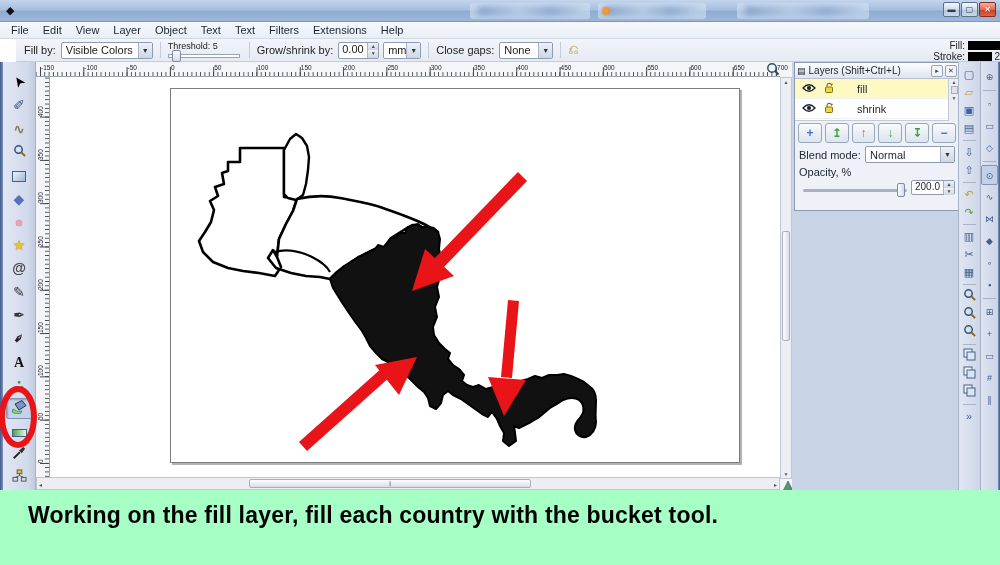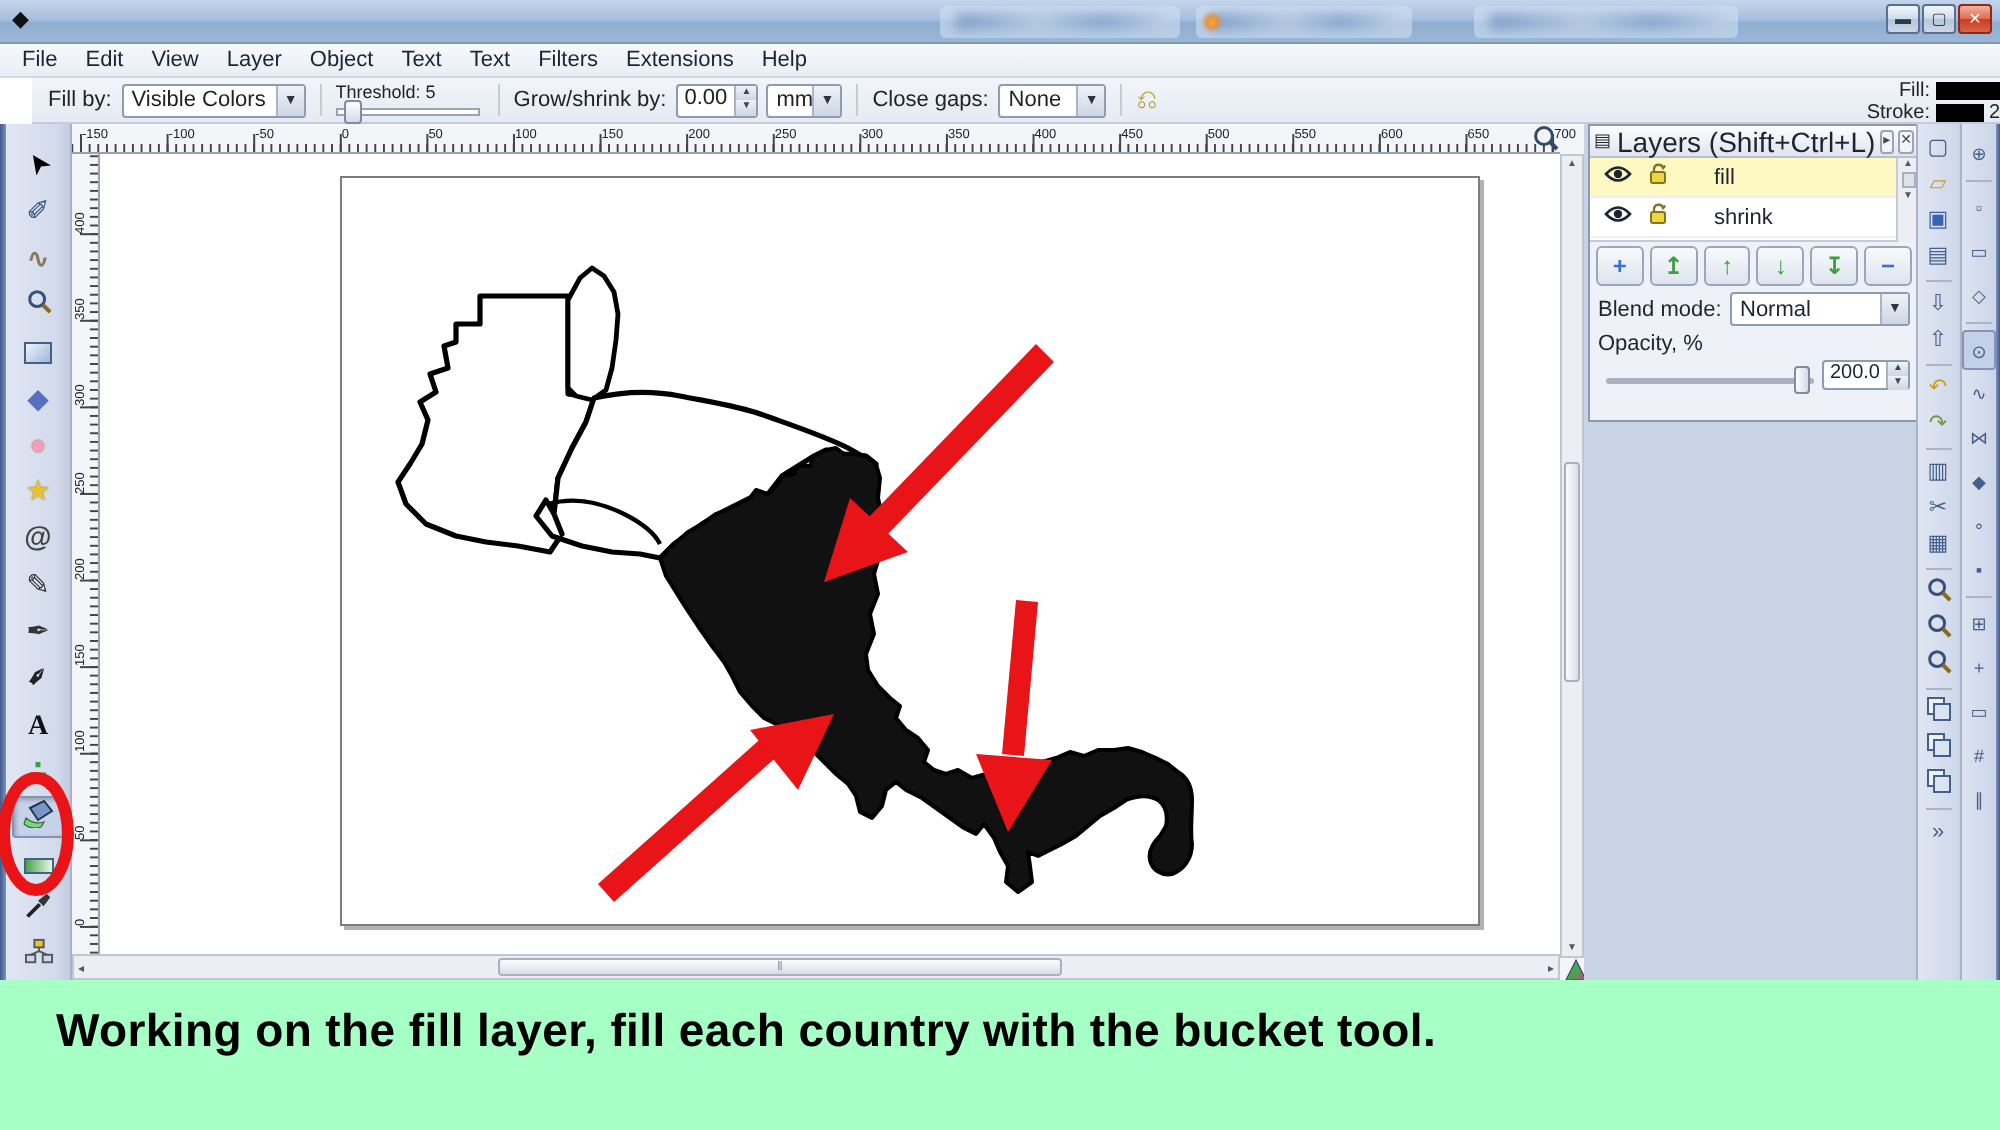--- a/index.html
+++ b/index.html
@@ -111,21 +111,21 @@
   .mini-icon { width:17px; height:17px; margin:1px auto 0; text-align:center; font-size:11px; line-height:17px;
     color:#44608a; }
   .snap-col .mini-icon { font-size:9px; height:20px; line-height:20px; margin-top:2px; }
   .mini-icon.pressed { border:1px solid #8494b4; background:#c4d0e8; border-radius:2px; }
   .icon-sep { width:13px; height:1px; background:#aab4c6; margin:3px auto; }
 
   .layers-panel { position:absolute; left:2px; top:0; width:166px; height:149px; background:#eef1f7;
     border:1px solid #8e99ad; font-size:11px; color:#1c2430; }
   .lp-title { height:16px; background:linear-gradient(#fdfdfe,#dfe4ee); border-bottom:1px solid #b8c0ce;
     display:flex; align-items:center; padding:0 2px; }
-  .lp-title .t { font-size:14px; flex:1; white-space:nowrap; }
+  .lp-title .t { font-size:10px; flex:1; white-space:nowrap; }
   .lp-btn { width:12px; height:12px; border:1px solid #9aa4b6; border-radius:2px; background:#f2f4f8;
     font-size:7px; line-height:10px; text-align:center; color:#445; margin-left:2px; }
   .lp-list { position:relative; height:42px; background:#fff; border-bottom:1px solid #c4cad6; }
   .layer-row { display:flex; align-items:center; height:20px; padding-left:4px; border-bottom:1px solid #eef0f4; }
   .layer-row.sel { background:#fef9c3; }
   .layer-row .cell { width:20px; text-align:center; }
   .layer-row .nm { margin-left:18px; }
   .lp-scroll { position:absolute; right:0; top:0; width:11px; height:42px; background:#eceef4;
     border-left:1px solid #c4cad6; font-size:5px; text-align:center; color:#556; }
   .lp-scroll .th { width:7px; height:8px; margin:1px auto; border:1px solid #a8b0c0; background:#dde2ea; }

